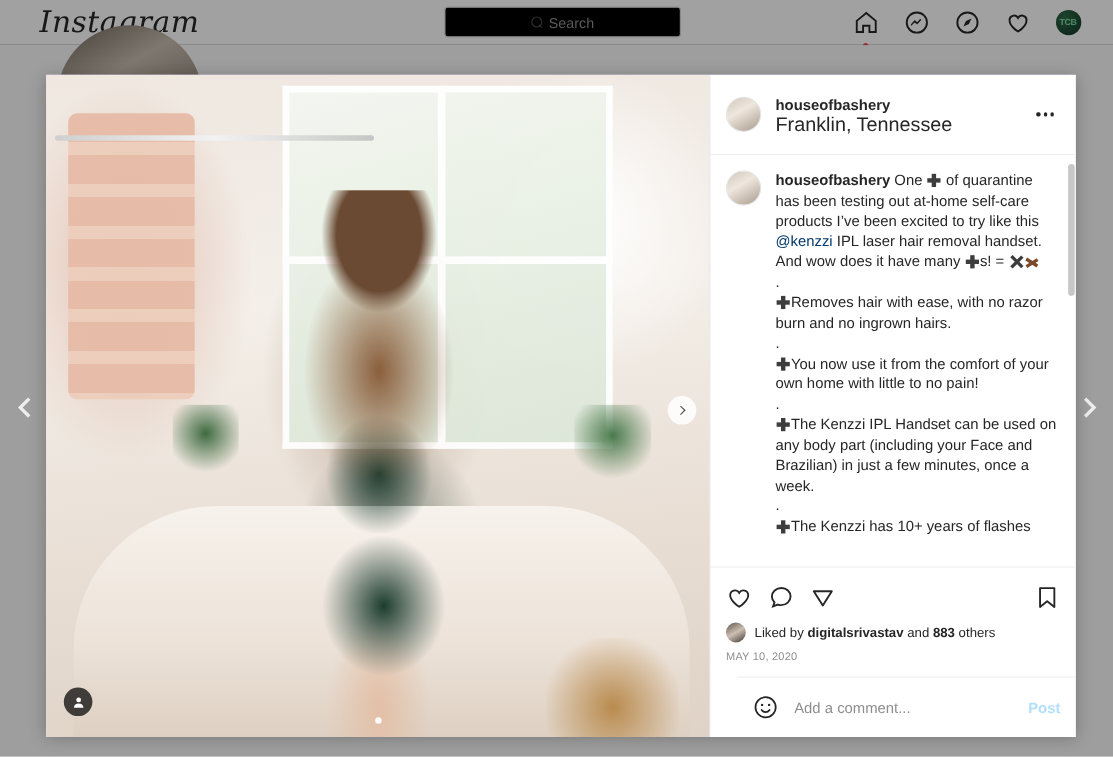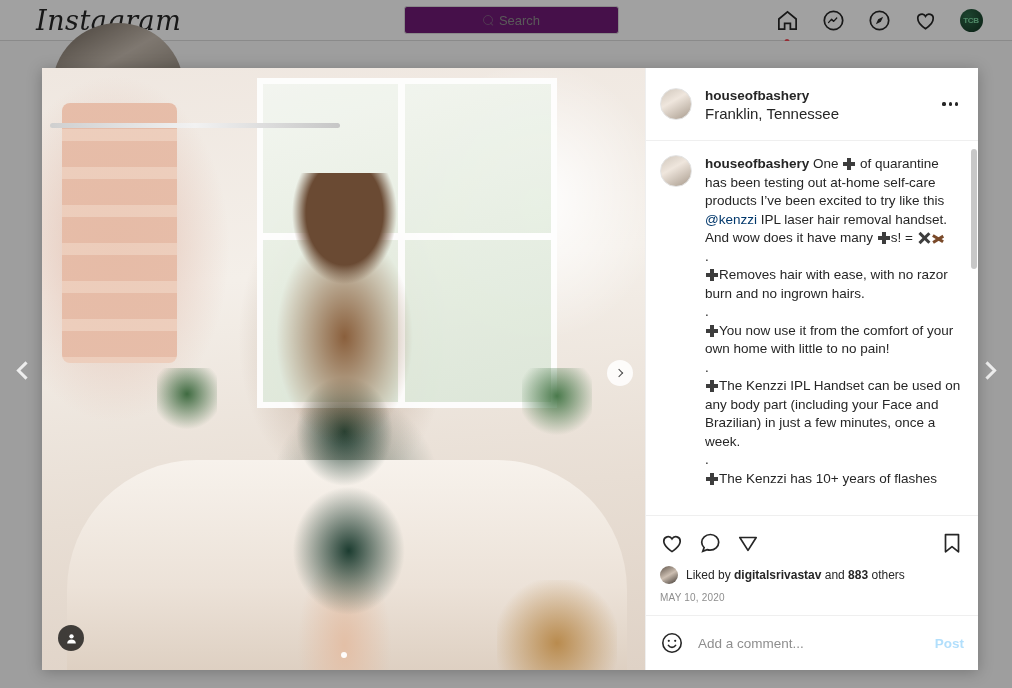--- a/index.html
+++ b/index.html
@@ -25,21 +25,21 @@
     font-style: italic;
     font-size: 27px;
     font-weight: 400;
     color: #262626;
     margin-left: 36px;
     letter-spacing: .5px;
   }
   .search-wrap {
     position: absolute; left: 404px; top: 6px;
     width: 215px; height: 28px;
-    background: #701a75; border: 1px solid #dbdbdb; border-radius: 3px;
+    background: #000000; border: 1px solid #dbdbdb; border-radius: 3px;
     display: flex; align-items: center; justify-content: center;
     gap: 5px;
   }
   .search-wrap .mag { width: 11px; height: 11px; position: relative; opacity:.55; }
   .search-wrap .mag::before {
     content:""; position:absolute; left:0; top:0; width:8px; height:8px;
     border:1.4px solid #8e8e8e; border-radius:50%;
   }
   .search-wrap .mag::after {
     content:""; position:absolute; left:7px; top:7px; width:4px; height:1.4px;
@@ -220,21 +220,21 @@
     height: 73px; display: flex; align-items: center; padding: 0 14px;
     border-bottom: 1px solid #efefef; flex: none;
   }
   .av-sm {
     width: 32px; height: 32px; border-radius: 50%; flex: none;
     background: linear-gradient(150deg,#cfc6bb 0%, #efe6dd 40%, #a89b8d 100%);
     border: 1px solid #e4e4e4;
   }
   .hdr-text { margin-left: 13px; flex: 1; min-width: 0; }
   .hdr-user { font-size: 13.5px; font-weight: 700; color: #262626; line-height: 17px; }
-  .hdr-loc { font-size: 15px; color: #262626; line-height: 17px; margin-top: 1px; }
+  .hdr-loc { font-size: 18px; color: #262626; line-height: 17px; margin-top: 1px; }
   .more-dots { display: flex; gap: 3px; cursor: pointer; padding: 6px; }
   .more-dots i { width: 3.2px; height: 3.2px; background: #262626; border-radius: 50%; display:block; }
 
   .caption-scroll {
     flex: 1; overflow: hidden; position: relative;
     padding: 14px 14px 0 14px;
   }
   .caption-row { display: flex; }
   .caption-row .av-sm { width: 32px; height: 32px; }
   .caption-body {
@@ -291,21 +291,21 @@
   .liker-av {
     width: 18px; height: 18px; border-radius: 50%; flex:none;
     background: linear-gradient(150deg,#5d5248 0%,#cdbfb2 50%,#3d3630 100%);
   }
   .likes-text { margin-left: 8px; font-size: 12px; color: #262626; }
   .likes-text b { font-weight: 700; }
   .date-text { font-size: 10px; color: #8e8e8e; letter-spacing: .2px; margin: 8px 0 12px 0; }
 
   .comment-bar {
     flex: none; height: 55px; border-top: 1px solid #efefef;
-    display: flex; align-items: center; padding: 0 14px;
+    display: flex; align-items: center; padding: 0 14px; margin-left: 24px;
   }
   .emoji-btn { cursor: pointer; display: flex; flex: none; }
   .comment-input {
     flex: 1; border: none; outline: none; margin-left: 14px;
     font-size: 13.5px; color: #262626;
     font-family: "Liberation Sans", sans-serif;
     background: transparent;
   }
   .comment-input::placeholder { color: #8e8e8e; }
   .post-btn {

